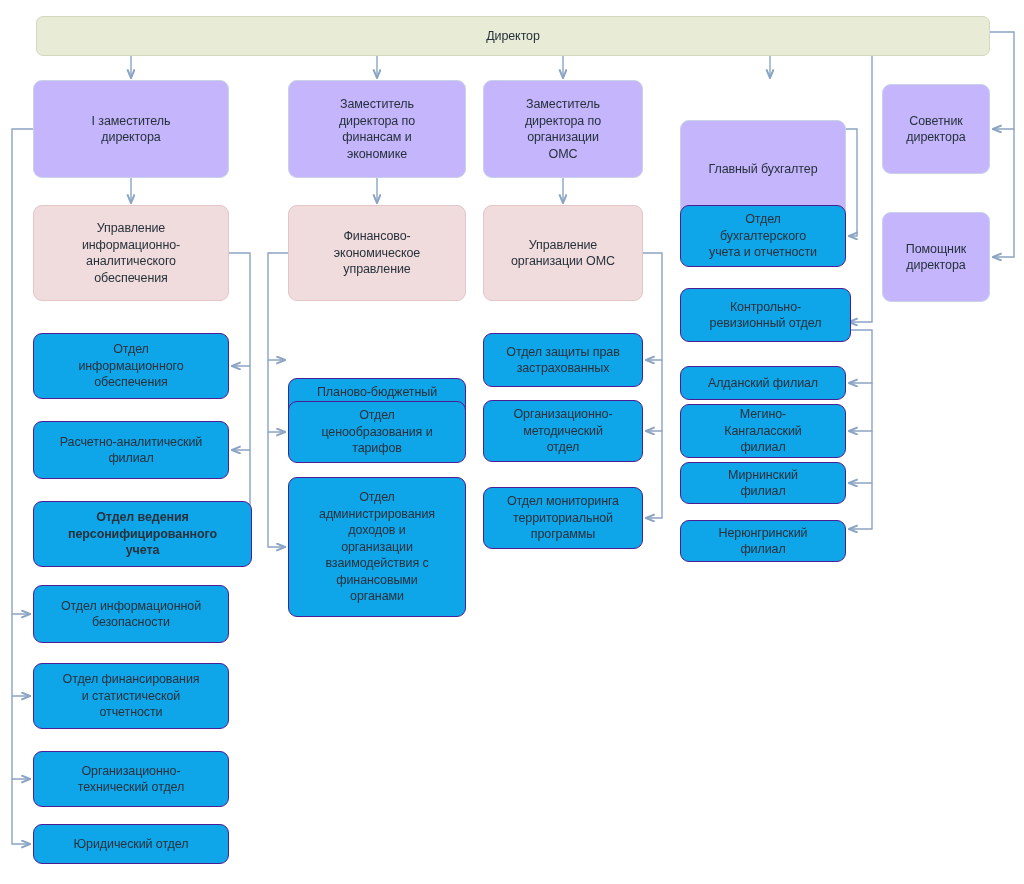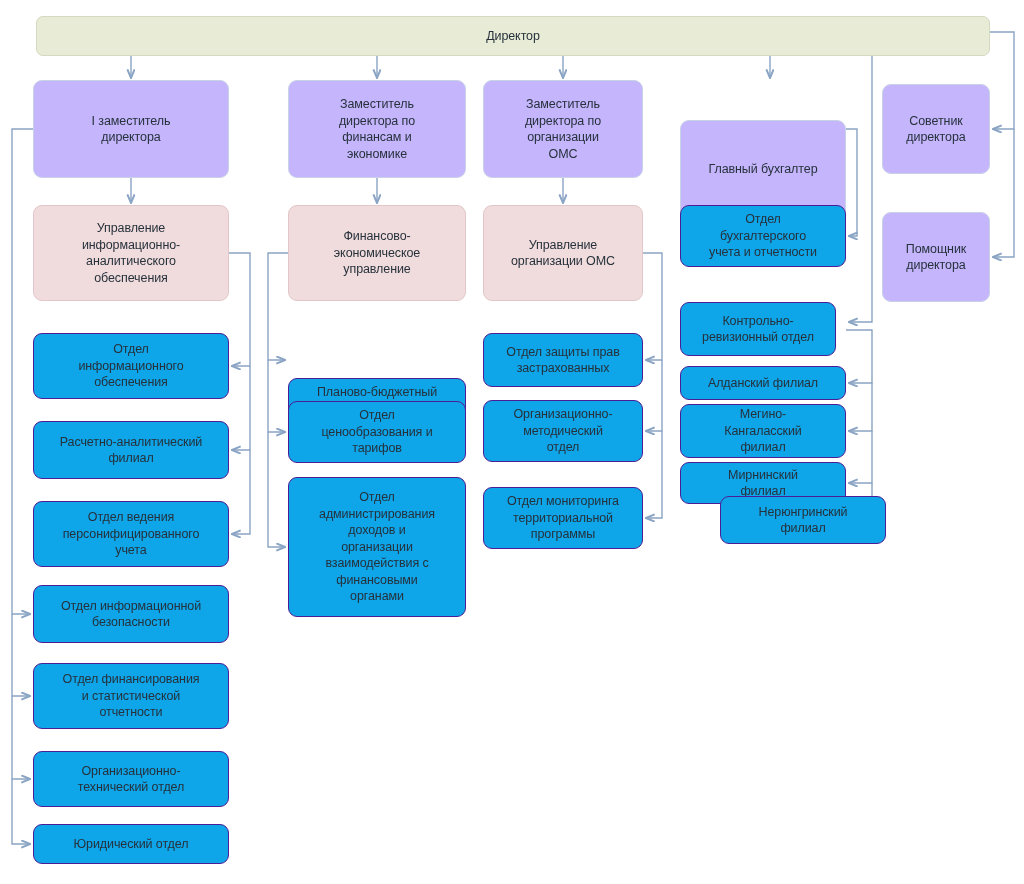--- a/index.html
+++ b/index.html
@@ -138,21 +138,21 @@
       <div class="node pink" style="left: 288px; top: 205px; width: 178px; height: 96px;">Финансово-
 экономическое
 управление</div>
       <div class="node pink" style="left: 483px; top: 205px; width: 160px; height: 96px;">Управление
 организации ОМС</div>
       <div class="node yellow" style="left: 33px; top: 333px; width: 196px; height: 66px;">Отдел
 информационного
 обеспечения</div>
       <div class="node yellow" style="left: 33px; top: 421px; width: 196px; height: 58px;">Расчетно-аналитический
 филиал</div>
-      <div class="node yellow" style="left: 33px; top: 501px; width: 196px; height: 66px;">Отдел ведения
+      <div class="node yellow" style="left: 33px; top: 501px; width: 219px; height: 66px; font-weight: bold;">Отдел ведения
 персонифицированного
 учета</div>
       <div class="node yellow" style="left: 33px; top: 585px; width: 196px; height: 58px;">Отдел информационной
 безопасности</div>
       <div class="node yellow" style="left: 33px; top: 663px; width: 196px; height: 66px;">Отдел финансирования
 и статистической
 отчетности</div>
       <div class="node yellow" style="left: 33px; top: 751px; width: 196px; height: 56px;">Организационно-
 технический отдел</div>
       <div class="node yellow" style="left: 33px; top: 824px; width: 196px; height: 40px;">Юридический отдел</div>
@@ -172,24 +172,24 @@
 застрахованных</div>
       <div class="node yellow" style="left: 483px; top: 400px; width: 160px; height: 62px;">Организационно-
 методический
 отдел</div>
       <div class="node yellow" style="left: 483px; top: 487px; width: 160px; height: 62px;">Отдел мониторинга
 территориальной
 программы</div>
       <div class="node yellow" style="left: 680px; top: 205px; width: 166px; height: 62px;">Отдел
 бухгалтерского
 учета и отчетности</div>
-      <div class="node yellow" style="left: 680px; top: 288px; width: 156px; height: 54px; margin-top: 14px;">Контрольно-
+      <div class="node yellow" style="left: 680px; top: 288px; width: 171px; height: 54px;">Контрольно-
 ревизионный отдел</div>
       <div class="node yellow" style="left: 680px; top: 366px; width: 166px; height: 34px;">Алданский филиал</div>
       <div class="node yellow" style="left: 680px; top: 404px; width: 166px; height: 54px;">Мегино-
 Кангаласский
 филиал</div>
       <div class="node yellow" style="left: 680px; top: 462px; width: 166px; height: 42px;">Мирнинский
 филиал</div>
-      <div class="node yellow" style="left: 680px; top: 496px; width: 166px; height: 48px; margin-left: 40px;">Нерюнгринский
+      <div class="node yellow" style="left: 680px; top: 520px; width: 166px; height: 42px;">Нерюнгринский
 филиал</div>
     </div>
 </div>
 
 </body></html>

